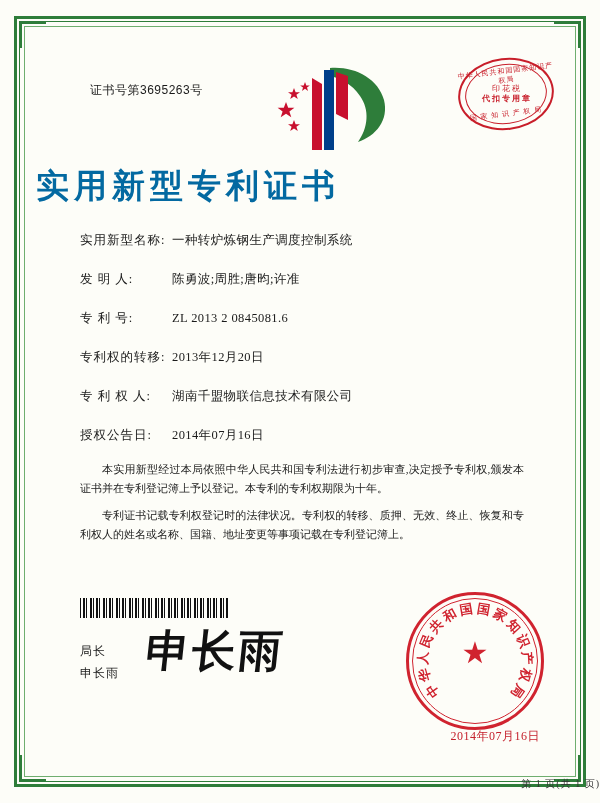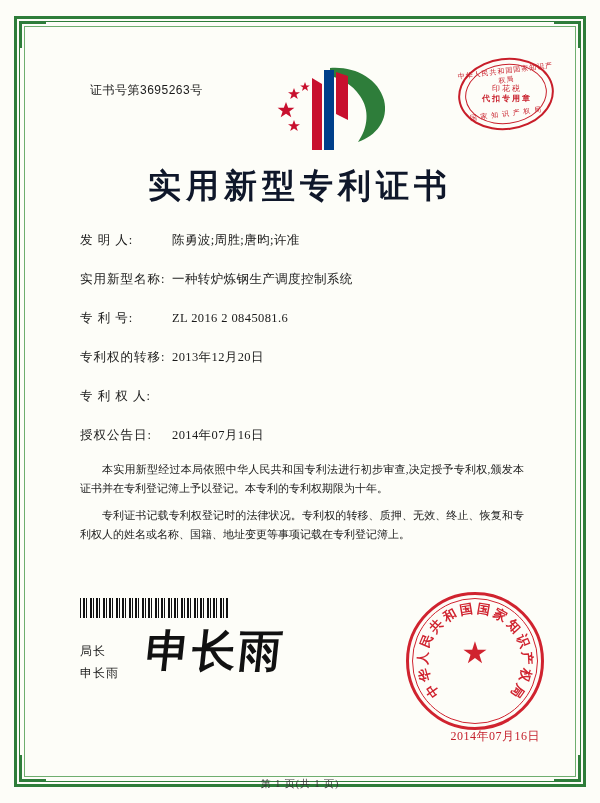--- a/index.html
+++ b/index.html
@@ -128,26 +128,25 @@
   .seal-top .st-arc { top: 9px; letter-spacing: 1px; transform: rotate(-7deg); }
   .seal-top .st-mid1 { top: 26px; font-size: 8px; }
   .seal-top .st-mid2 { top: 36px; font-size: 8px; font-weight: bold; }
   .seal-top .st-bot { top: 52px; letter-spacing: 1px; transform: rotate(-7deg); }
 
   .title {
     position: absolute;
     left: 0;
     right: 0;
     top: 124px;
-    text-align: center;
     font-family: "Liberation Serif", serif;
     font-weight: bold;
     font-size: 33px;
     letter-spacing: 5px;
-    color: #0f172a;
+    color: #0369a1;
   }
 
   .fields {
     position: absolute;
     left: 44px;
     top: 192px;
     right: 30px;
   }
   .field-row {
     display: flex;
@@ -289,21 +288,21 @@
     font-family: "Liberation Serif", serif;
     font-size: 12px;
     letter-spacing: 0.5px;
   }
 
   .page-footer {
     position: absolute;
     left: 0;
     right: 0;
     bottom: 12px;
-    text-align: center;
+    text-align: right;
     font-family: "Liberation Serif", serif;
     font-size: 10px;
     color: #333;
     letter-spacing: 1px;
   }
 </style>
 </head>
 <body>
 
 <div class="page">
@@ -341,37 +340,38 @@
       <div class="seal-text st-arc">中华人民共和国国家知识产权局</div>
       <div class="seal-text st-mid1">印 花 税</div>
       <div class="seal-text st-mid2">代 扣 专 用 章</div>
       <div class="seal-text st-bot">国 家 知 识 产 权 局</div>
     </div>
 
     <div class="title">实用新型专利证书</div>
 
     <div class="fields">
       <div class="field-row">
+        <div class="field-label">实用新型名称:</div>
+        <div class="field-value">一种转炉炼钢生产调度控制系统</div>
+      </div>
+      <div class="field-row">
         <div class="field-label">发 明 人:</div>
         <div class="field-value">陈勇波;周胜;唐昀;许准</div>
       </div>
       <div class="field-row">
-        <div class="field-label">实用新型名称:</div>
-        <div class="field-value">一种转炉炼钢生产调度控制系统</div>
-      </div>
-      <div class="field-row">
         <div class="field-label">专 利 号:</div>
-        <div class="field-value">ZL 2016 2 0845081.6</div>
+        <div class="field-value">ZL 2013 2 0845081.6</div>
       </div>
       <div class="field-row">
         <div class="field-label">专利权的转移:</div>
         <div class="field-value">2013年12月20日</div>
       </div>
       <div class="field-row">
         <div class="field-label">专 利 权 人:</div>
+        <div class="field-value">湖南千盟物联信息技术有限公司</div>
       </div>
       <div class="field-row">
         <div class="field-label">授权公告日:</div>
         <div class="field-value">2014年07月16日</div>
       </div>
     </div>
 
     <div class="paragraphs">
       <p>本实用新型经过本局依照中华人民共和国专利法进行初步审查,决定授予专利权,颁发本证书并在专利登记簿上予以登记。本专利的专利权期限为十年。</p>
       <p>专利证书记载专利权登记时的法律状况。专利权的转移、质押、无效、终止、恢复和专利权人的姓名或名称、国籍、地址变更等事项记载在专利登记簿上。</p>

